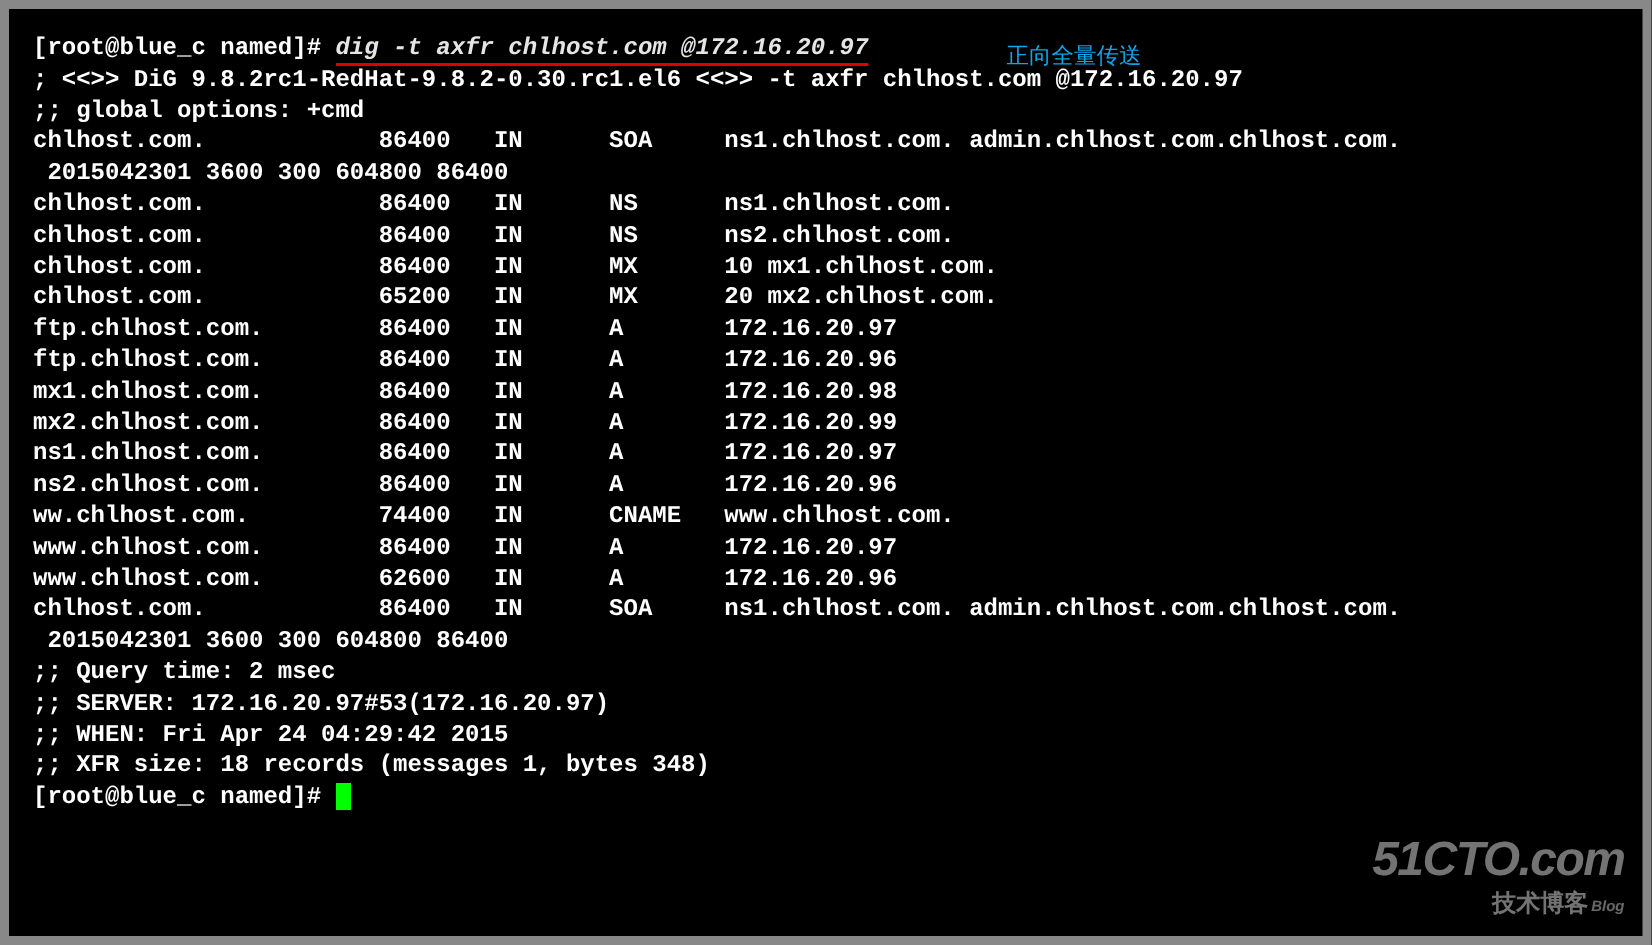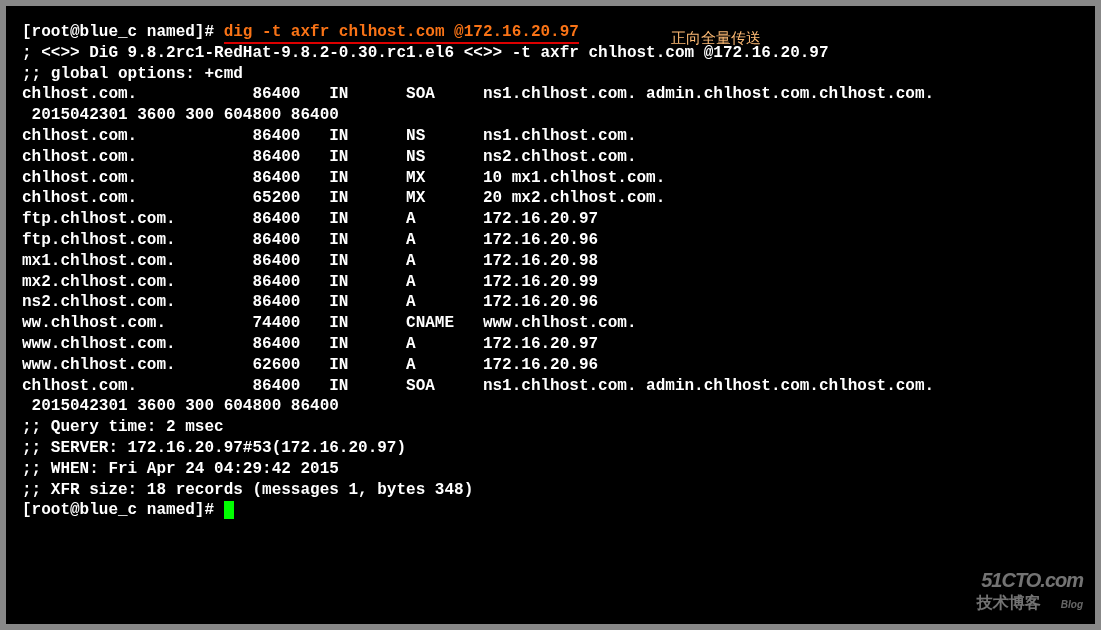--- a/index.html
+++ b/index.html
@@ -24,28 +24,29 @@
       height: 618px;
       margin: 6px;
       padding: 16px;
       position: relative;
       line-height: 1.3;
     }
     .prompt {
       color: #fff;
     }
     .command {
-      color: #f97316;
+      color: #e5e5e5;
+      font-style: italic;
     }
     .underline-red {
       border-bottom: 2px solid #d00;
       padding-bottom: 1px;
     }
     .annotation {
-      color: #fdba74;
+      color: #0ea5e9;
       font-family: 'SimSun', 'Microsoft YaHei', sans-serif;
       font-weight: normal;
       font-size: 15px;
       position: absolute;
       left: 665px;
       top: 22px;
     }
     .line {
       white-space: pre;
     }
@@ -58,36 +59,36 @@
     }
     .watermark {
       position: absolute;
       right: 12px;
       bottom: 10px;
       text-align: right;
       font-family: 'Arial', sans-serif;
       color: rgba(255,255,255,0.5);
     }
     .wm-top {
-      font-size: 20px;
+      font-size: 32px;
       font-weight: bold;
       font-style: italic;
       color: rgba(255,255,255,0.45);
       letter-spacing: -1px;
     }
     .wm-bot {
       font-size: 16px;
       font-weight: bold;
       color: rgba(255,255,255,0.45);
     }
     .wm-blog {
       font-size: 10px;
       font-style: italic;
       color: rgba(255,255,255,0.4);
-      margin-left: 20px;
+      margin-left: 2px;
     }
   </style>
 </head>
 <body>
 
 <div class="terminal">
   <div class="line"><span class="prompt">[root@blue_c named]# </span><span class="command underline-red">dig -t axfr chlhost.com @172.16.20.97</span></div>
   <div class="annotation">正向全量传送</div>
 
   <div class="line"></div>
@@ -96,20 +97,21 @@
   <div class="line">chlhost.com.            86400   IN      SOA     ns1.chlhost.com. admin.chlhost.com.chlhost.com.</div>
   <div class="line"> 2015042301 3600 300 604800 86400</div>
   <div class="line">chlhost.com.            86400   IN      NS      ns1.chlhost.com.</div>
   <div class="line">chlhost.com.            86400   IN      NS      ns2.chlhost.com.</div>
   <div class="line">chlhost.com.            86400   IN      MX      10 mx1.chlhost.com.</div>
   <div class="line">chlhost.com.            65200   IN      MX      20 mx2.chlhost.com.</div>
   <div class="line">ftp.chlhost.com.        86400   IN      A       172.16.20.97</div>
   <div class="line">ftp.chlhost.com.        86400   IN      A       172.16.20.96</div>
   <div class="line">mx1.chlhost.com.        86400   IN      A       172.16.20.98</div>
   <div class="line">mx2.chlhost.com.        86400   IN      A       172.16.20.99</div>
+  <div class="line">ns1.chlhost.com.        86400   IN      A       172.16.20.97</div>
   <div class="line">ns2.chlhost.com.        86400   IN      A       172.16.20.96</div>
   <div class="line">ww.chlhost.com.         74400   IN      CNAME   www.chlhost.com.</div>
   <div class="line">www.chlhost.com.        86400   IN      A       172.16.20.97</div>
   <div class="line">www.chlhost.com.        62600   IN      A       172.16.20.96</div>
   <div class="line">chlhost.com.            86400   IN      SOA     ns1.chlhost.com. admin.chlhost.com.chlhost.com.</div>
   <div class="line"> 2015042301 3600 300 604800 86400</div>
   <div class="line">;; Query time: 2 msec</div>
   <div class="line">;; SERVER: 172.16.20.97#53(172.16.20.97)</div>
   <div class="line">;; WHEN: Fri Apr 24 04:29:42 2015</div>
   <div class="line">;; XFR size: 18 records (messages 1, bytes 348)</div>

